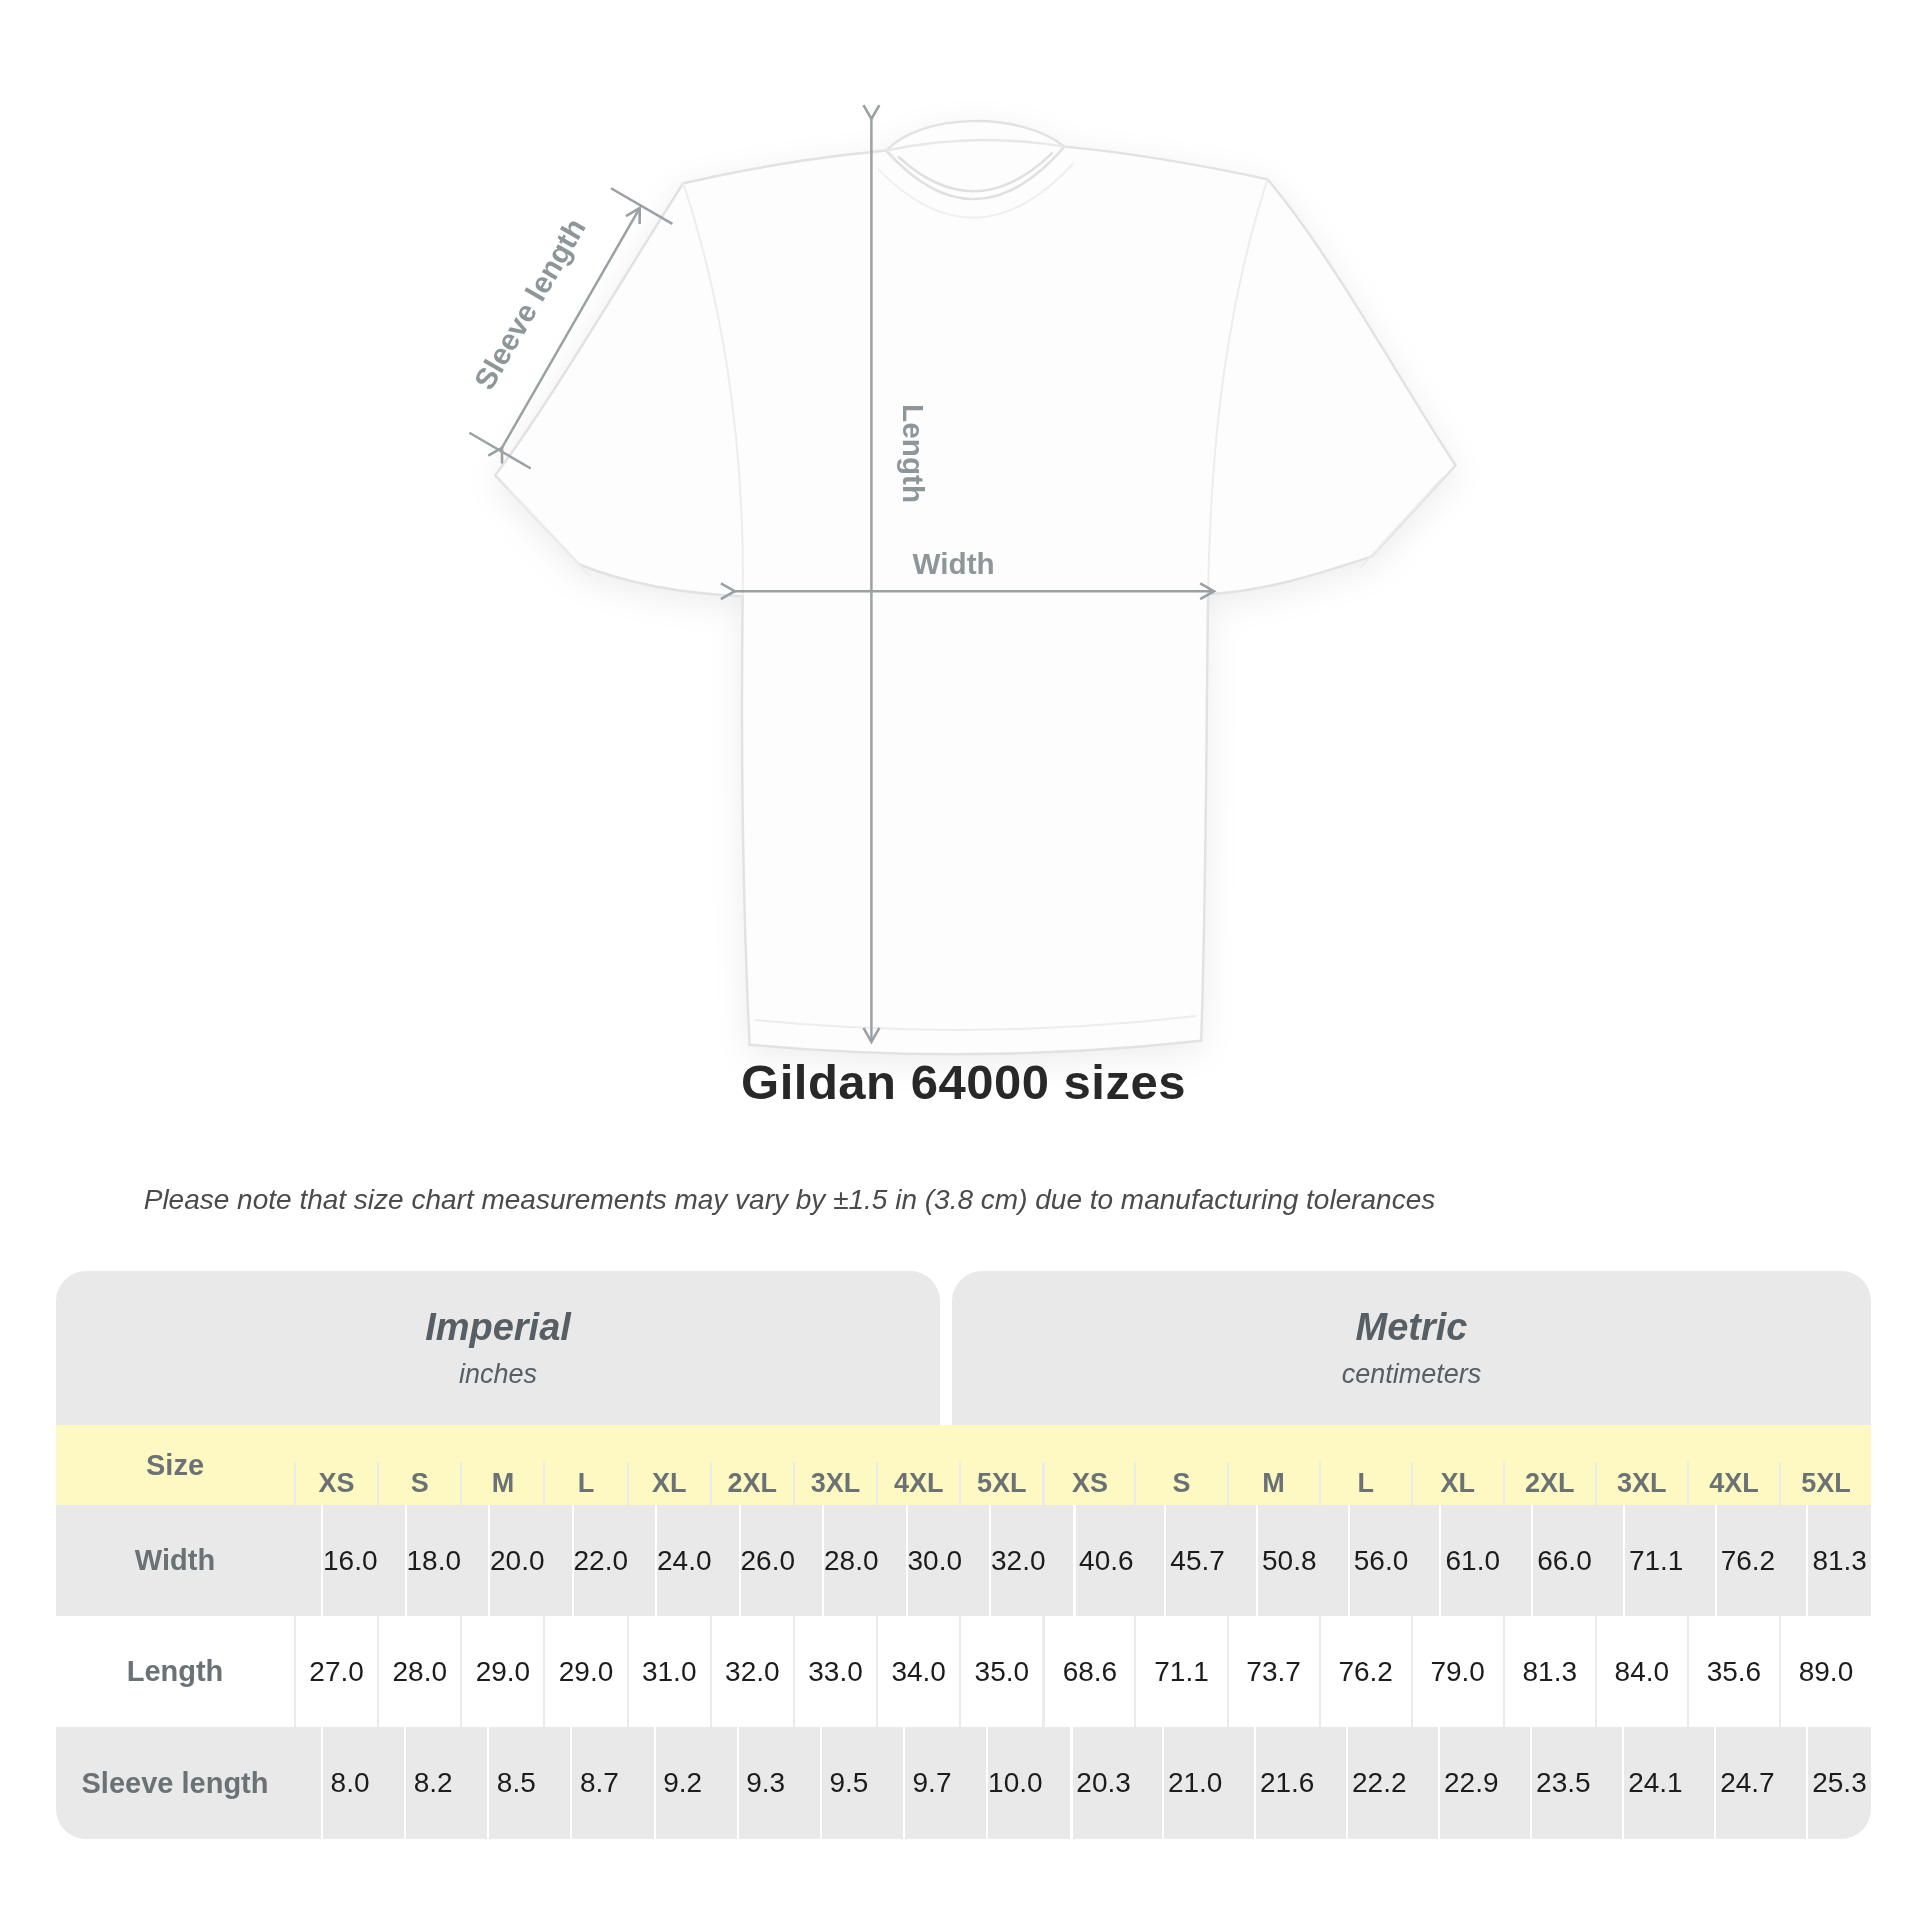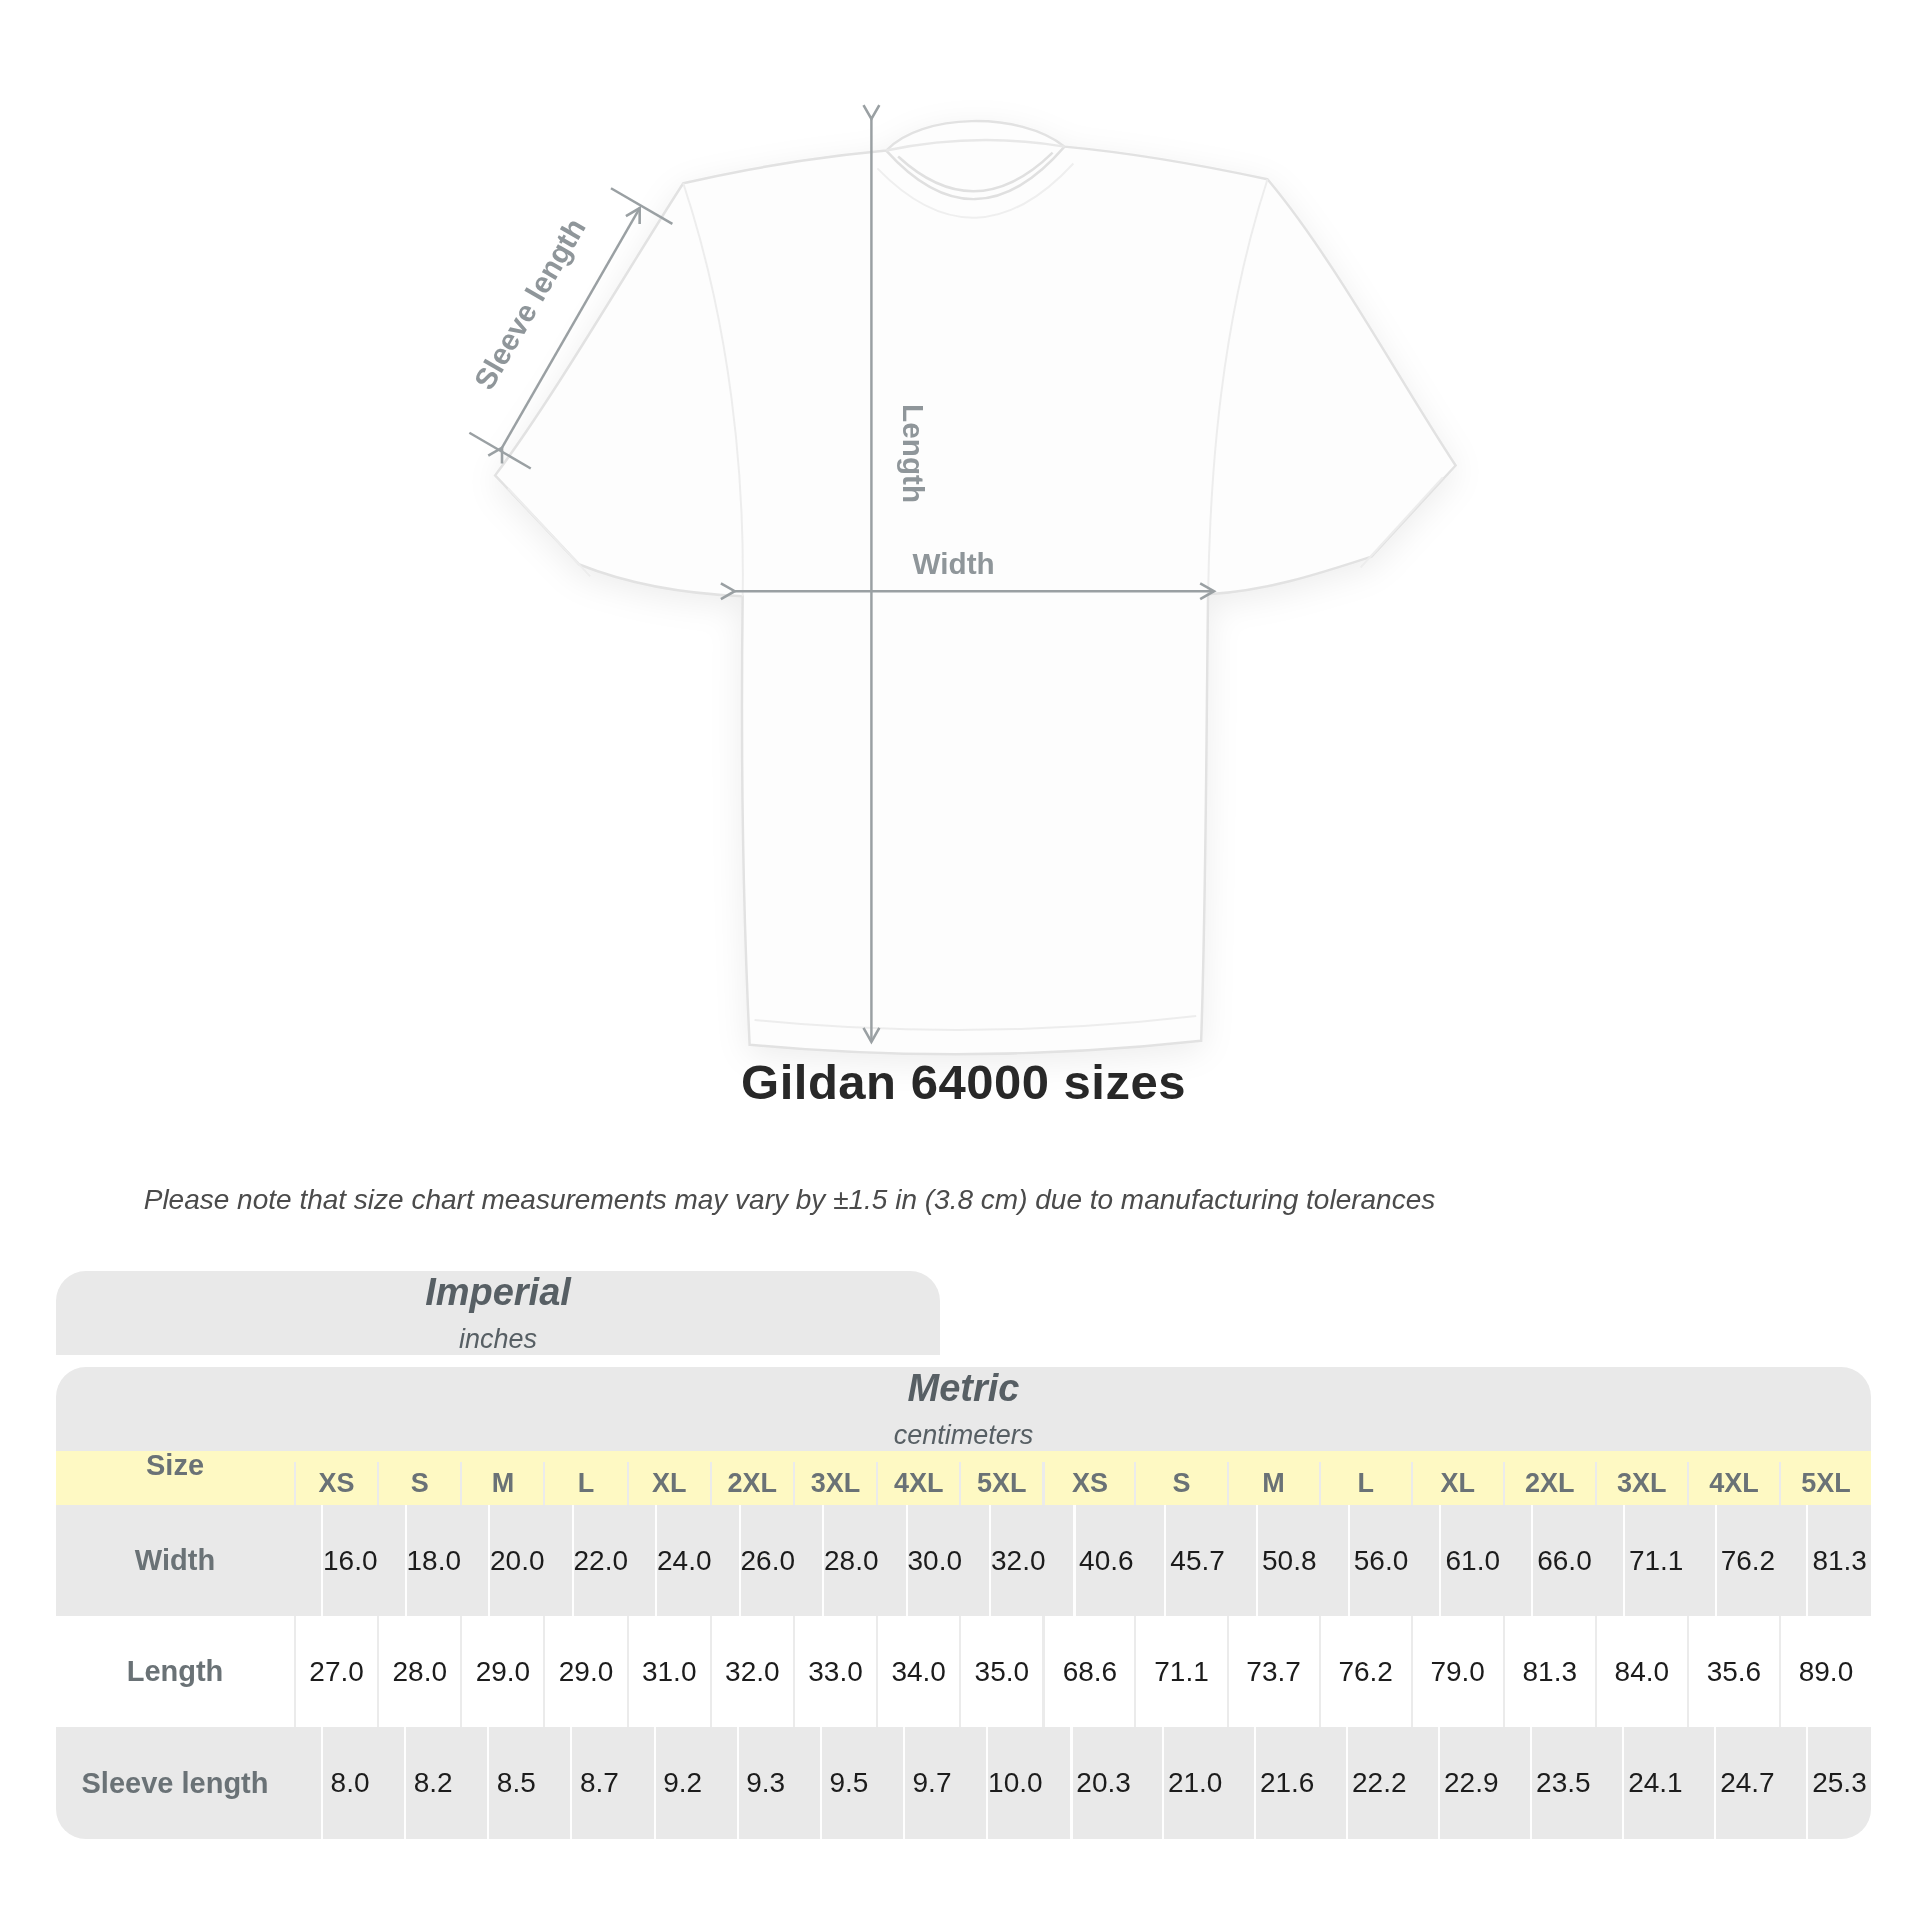--- a/index.html
+++ b/index.html
@@ -8,21 +8,21 @@
 
   .shirt-figure{position:absolute;top:0;left:0;}
 
   .page-title{position:absolute;top:1054px;left:0;width:1927px;text-align:center;
     font-size:49px;font-weight:bold;color:#282828;letter-spacing:0.5px;}
   .page-subtitle{position:absolute;top:1184px;left:0;width:1579px;text-align:center;
     font-size:28px;font-style:italic;color:#4b4b4b;}
 
   .size-table{position:absolute;left:56px;top:1271px;width:1815px;}
 
-  .band-row{display:flex;gap:12px;height:154px;flex-direction:column;}
+  .band-row{display:flex;gap:12px;height:154px;}
   .band{background:#e9e9e9;border-radius:30px 30px 0 0;display:flex;flex-direction:column;
         align-items:center;justify-content:center;}
   .band-imperial{width:884px;}
   .band-metric{flex:1;}
   .band-title{font-size:38px;font-weight:bold;font-style:italic;color:#575f64;}
   .band-unit{font-size:27px;font-style:italic;color:#575f64;margin-top:10px;}
 
   .trow{display:grid;grid-template-columns:238px repeat(9,84fr) repeat(9,93fr);}
   .trow-header{height:80px;background:#fef9c3;}
   .row-gray{background:#e9e9e9;}

